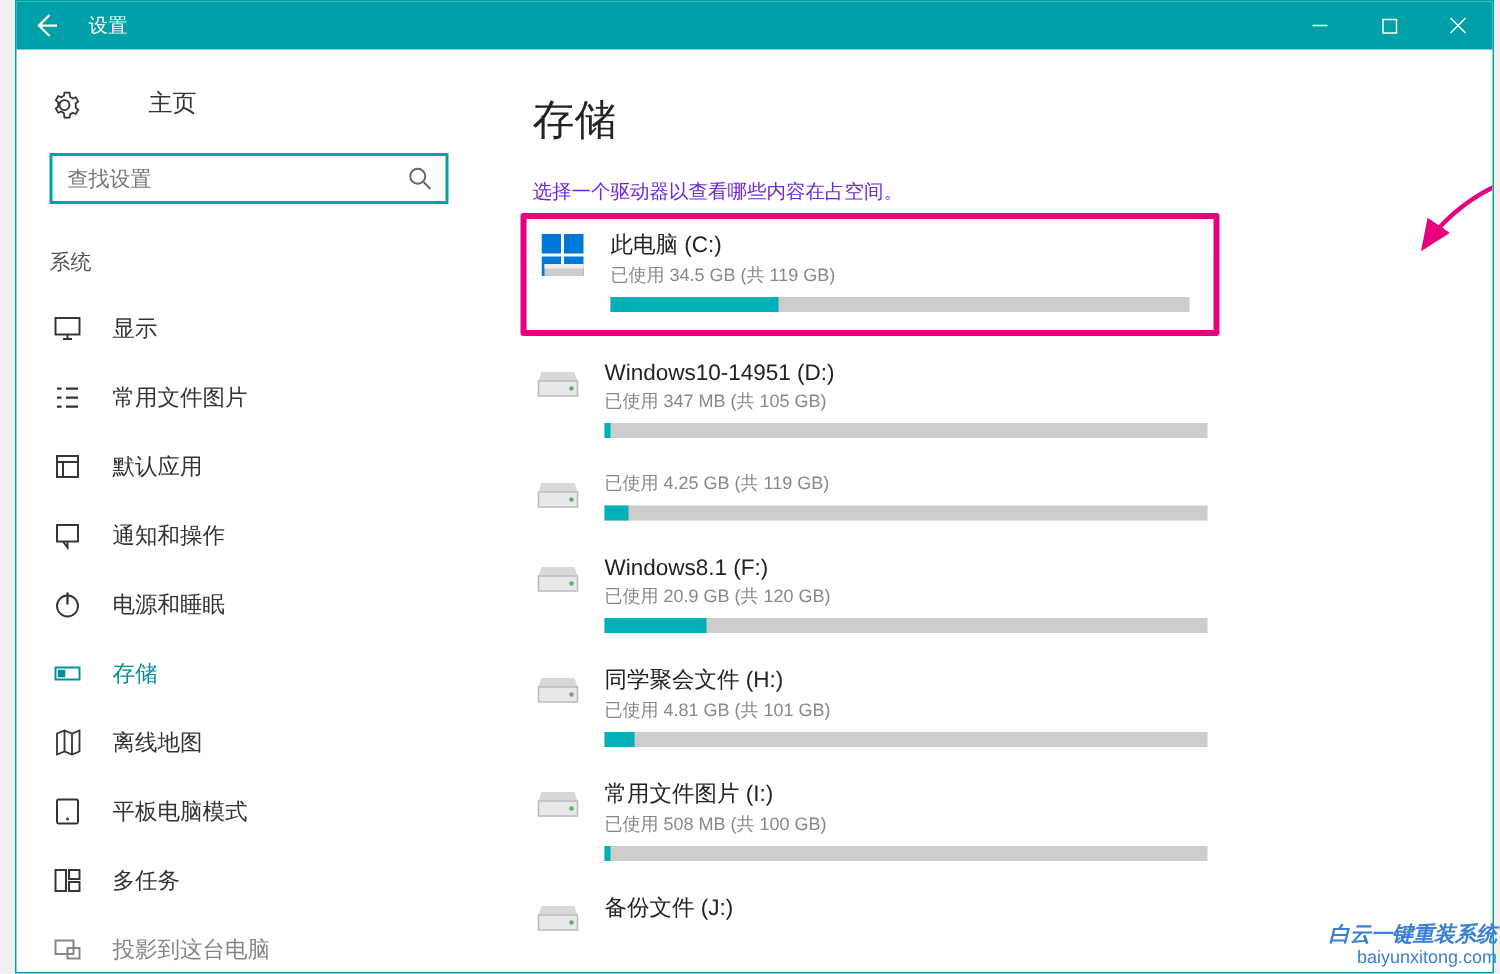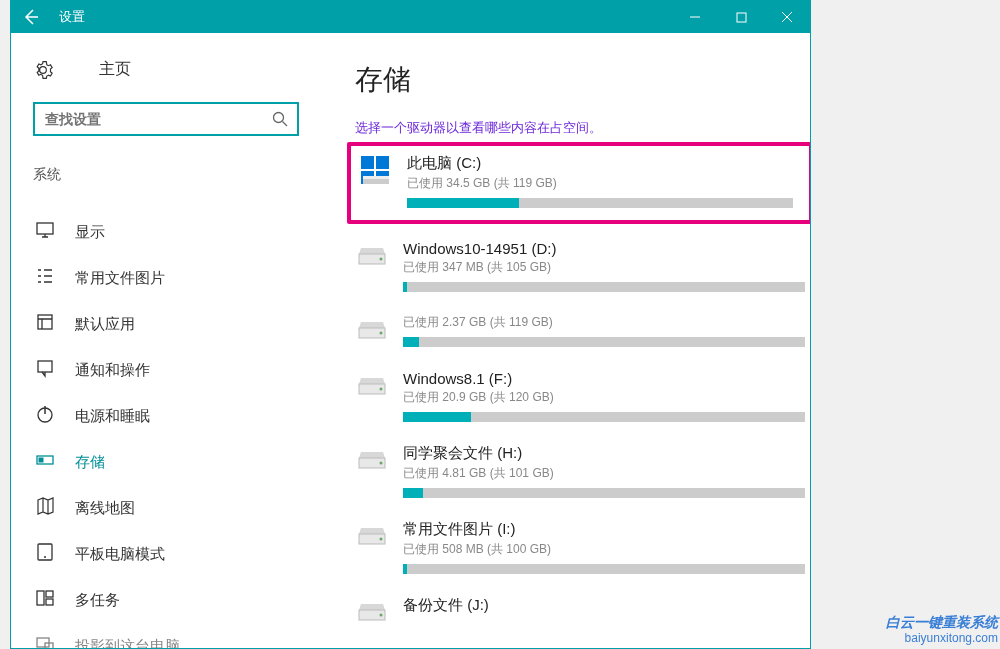--- a/index.html
+++ b/index.html
@@ -1,33 +1,33 @@
 <!DOCTYPE html>
 <html><head>
 <meta charset="utf-8">
 <style>
 * { margin: 0; padding: 0; box-sizing: border-box; font-family: "Microsoft YaHei", "Segoe UI", sans-serif; }
 html, body { width: 1000px; height: 649px; overflow: hidden; background: #f0f0f0; }
-.window { position: absolute; left: 10px; top: 0; width: 801px; height: 649px; background: #fff; border: 1px solid #00a0a8; display: flex; flex-direction: column; }
+.window { position: absolute; left: 10px; top: 0; width: 986px; height: 649px; background: #fff; border: 1px solid #00a0a8; display: flex; flex-direction: column; }
 .titlebar { height: 32px; background: #00a0a8; display: flex; align-items: center; color: #fff; }
 .titlebar .back { width: 40px; height: 100%; display: flex; align-items: center; justify-content: center; cursor: pointer; }
 .titlebar .title { padding-left: 8px; font-size: 13px; flex: 1; }
 .titlebar .winbtns { display: flex; height: 100%; }
 .titlebar .winbtn { width: 46px; display: flex; align-items: center; justify-content: center; cursor: pointer; }
 .body { flex: 1; display: flex; overflow: hidden; }
 .sidebar { width: 310px; padding: 20px 0 0 0; display: flex; flex-direction: column; }
 .home { display: flex; align-items: center; padding: 6px 22px 18px 22px; cursor: pointer; }
 .home .gear { width: 20px; height: 20px; margin-right: 16px; display: flex; align-items: center; justify-content: center; }
 .home .label { font-size: 16px; color: #333; margin-left: 30px; }
 .searchwrap { margin: 4px 22px 20px 22px; border: 2px solid #00a0a8; height: 34px; display: flex; align-items: center; }
-.searchwrap input { flex: 1; border: none; outline: none; padding: 0 10px; font-size: 14px; color: #666; background: transparent; font-weight: bold; }
+.searchwrap input { flex: 1; border: none; outline: none; padding: 0 10px; font-size: 14px; color: #666; background: transparent; }
 .searchwrap .sicon { width: 34px; display: flex; align-items: center; justify-content: center; }
 .group { padding: 10px 22px 12px 22px; font-size: 14px; color: #555; }
 .navlist { flex: 1; overflow: hidden; }
-.navitem { display: flex; align-items: flex-end; height: 46px; padding: 0 22px; cursor: pointer; color: #333; font-size: 15px; }
+.navitem { display: flex; align-items: center; height: 46px; padding: 0 22px; cursor: pointer; color: #333; font-size: 15px; }
 .navitem .nicon { width: 24px; height: 24px; margin-right: 18px; display: flex; align-items: center; justify-content: center; }
 .navitem.active { color: #008f96; }
 .navitem.active .nicon svg path, .navitem.active .nicon svg rect { stroke: #008f96; }
 .main { flex: 1; padding: 28px 0 0 34px; overflow: hidden; position: relative; }
 .main h1 { font-size: 28px; font-weight: 400; color: #222; margin-bottom: 20px; }
 .subtitle { font-size: 13px; color: #6d28d9; margin-bottom: 9px; }
 .drives { display: flex; flex-direction: column; gap: 0; }
 .drive { display: flex; padding: 8px 0 14px 0; width: 450px; }
 .drive.highlight { border: 4px solid #e6007e; border-radius: 2px; padding: 8px 16px 12px 8px; margin: -4px -8px 8px -8px; width: 466px; }
 .dicon { width: 34px; height: 34px; margin-right: 14px; display: flex; align-items: center; justify-content: center; flex-shrink: 0; }
@@ -237,21 +237,21 @@
           </div>
           <div class="drive">
             <div class="dicon">
               <svg width="30" height="22" viewBox="0 0 30 22">
                 <path d="M2 8 L28 8 L26 2 L4 2 Z" fill="#d8d8d8"></path>
                 <rect x="2" y="8" width="26" height="10" fill="#e8e8e8" stroke="#bbb"></rect>
                 <circle cx="24" cy="13" r="1.5" fill="#6a6"></circle>
               </svg>
             </div>
             <div class="dinfo">
-              <div class="dused">已使用 2.37 GB (共 119 GB)</div>
+              <div class="dused">已使用 4.25 GB (共 119 GB)</div>
               <div class="bar">
                 <div class="fill" style="width:4%"></div>
               </div>
             </div>
           </div>
           <div class="drive">
             <div class="dicon">
               <svg width="30" height="22" viewBox="0 0 30 22">
                 <path d="M2 8 L28 8 L26 2 L4 2 Z" fill="#d8d8d8"></path>
                 <rect x="2" y="8" width="26" height="10" fill="#e8e8e8" stroke="#bbb"></rect>

